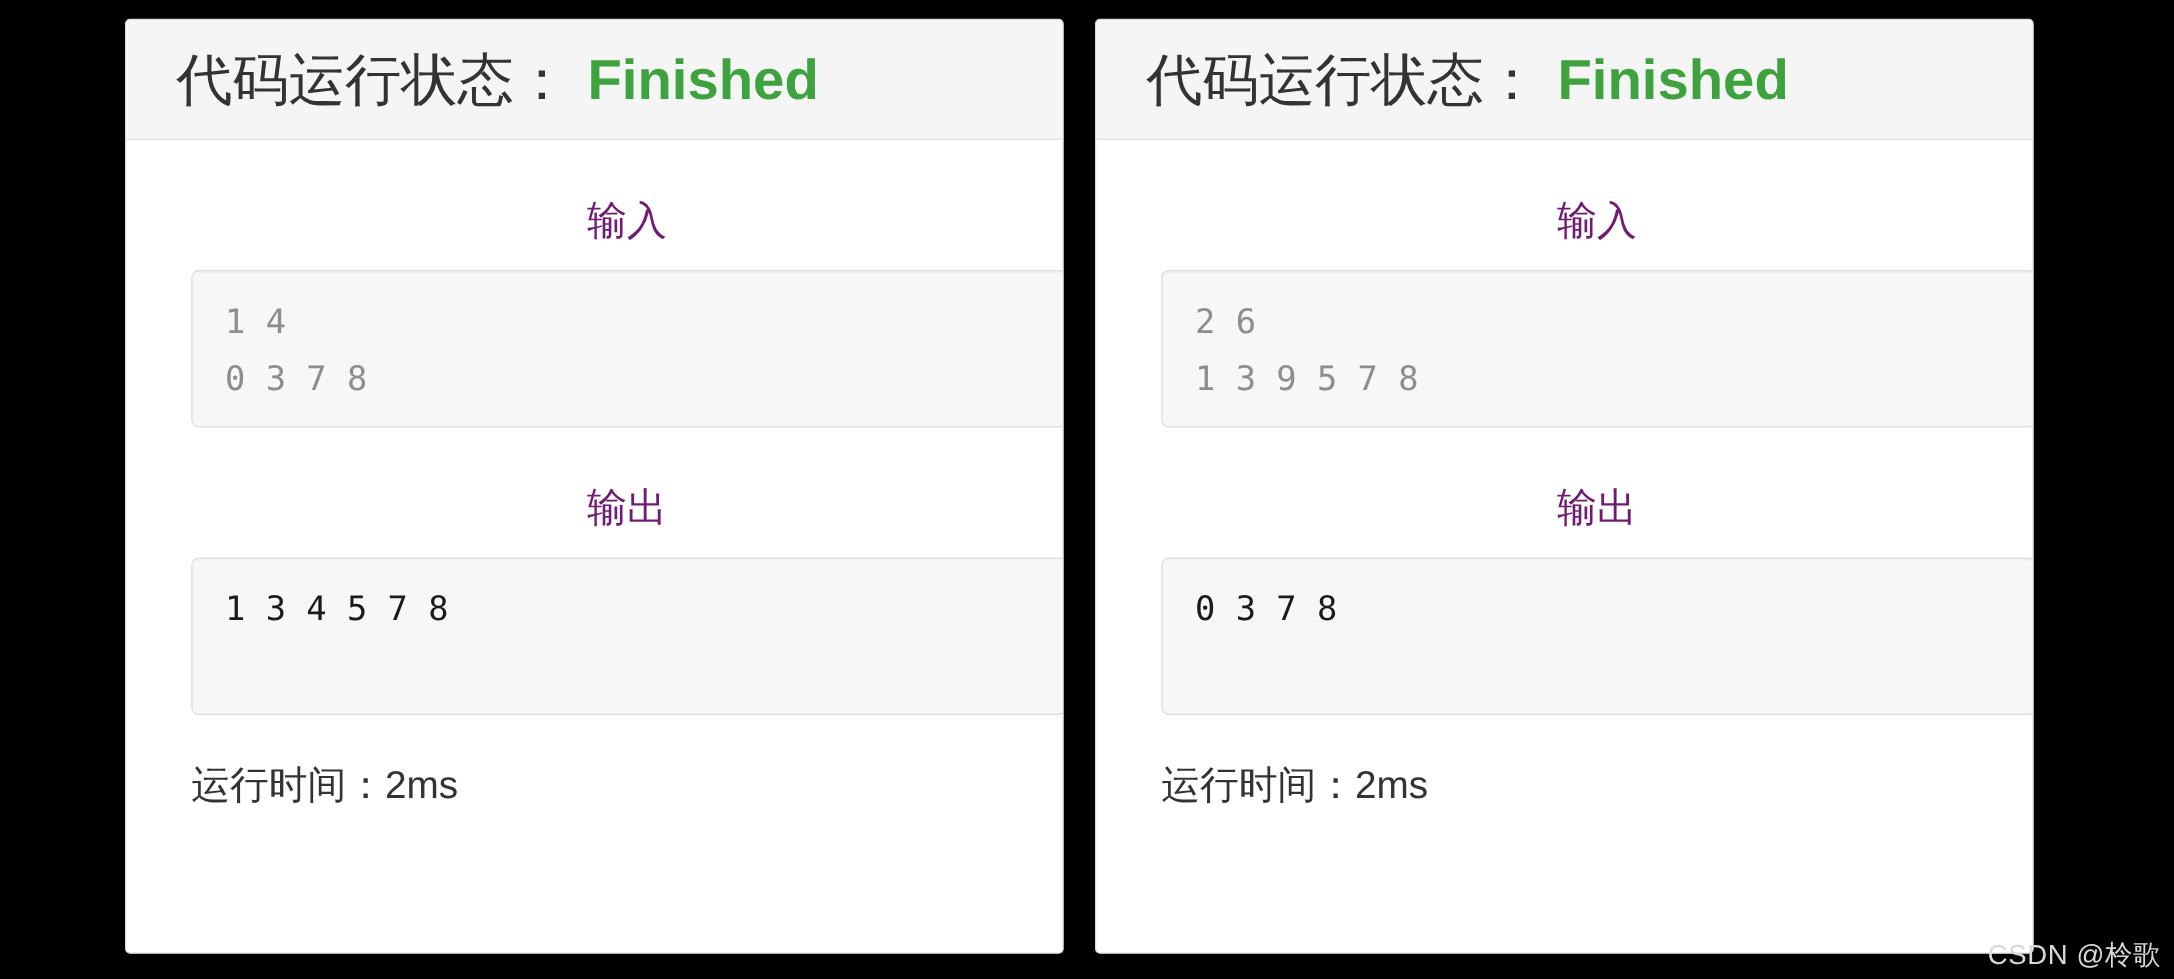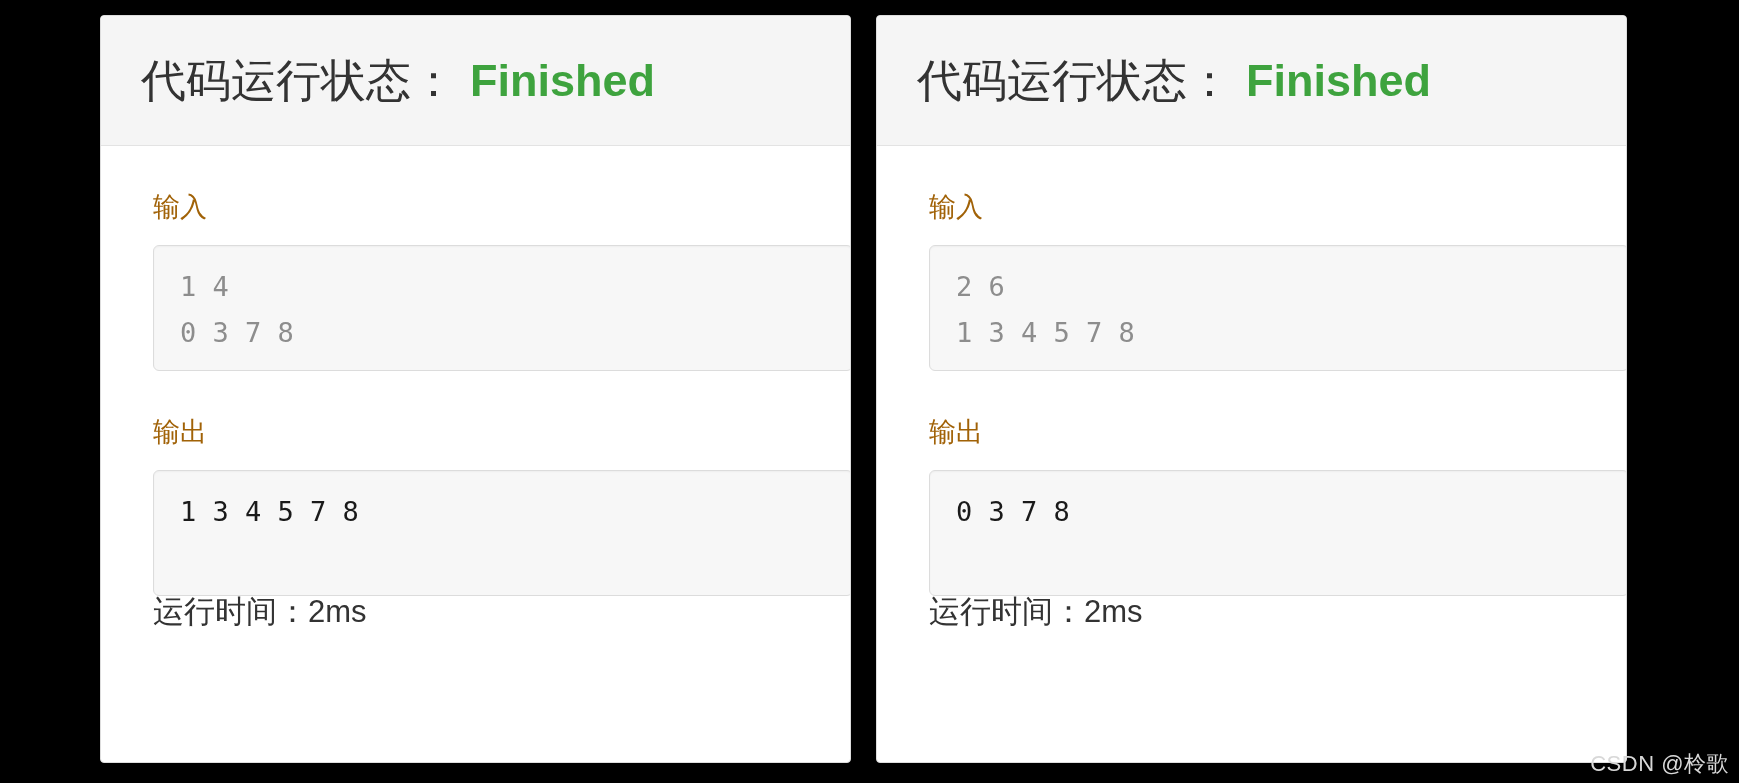--- a/index.html
+++ b/index.html
@@ -32,21 +32,21 @@
     border: 1px solid #dddddd;
     border-radius: 4px;
     overflow: hidden;
   }
 
   #panel-left  { left: 100px;  width: 751px; }
   #panel-right { left: 876px;  width: 751px; }
 
   
   .panel-header {
-    height: 130px;
+    height: 96px;
     background: #f5f5f5;
     border-bottom: 1px solid #e3e3e3;
     display: flex;
     align-items: center;
     padding-left: 40px;
   }
 
   .header-title {
     font-size: 45px;
     color: #333333;
@@ -63,25 +63,26 @@
     white-space: nowrap;
     font-weight: bold;
   }
 
   
   .panel-body {
     padding: 48px 0 0 52px;
   }
 
   .field-label {
-    font-size: 27px;
-    color: #a16207;
+    font-size: 32px;
+    color: #701a75;
     line-height: 1;
     margin-bottom: 24px;
     white-space: nowrap;
+    text-align: center;
   }
 
   .io-box {
     width: 700px;
     height: 126px;
     background: #f7f7f7;
     border: 1px solid #dcdcdc;
     border-radius: 6px;
     padding: 18px 26px;
     font-family: "DejaVu Sans Mono", "Liberation Mono", monospace;
@@ -94,20 +95,21 @@
 
   .io-box.input  { color: #8d8d8d; }
   .io-box.output { color: #1a1a1a; }
 
   .spacer-io { height: 48px; }
 
   .runtime {
     font-size: 31px;
     color: #333333;
     line-height: 1;
+    margin-top: 40px;
     white-space: nowrap;
   }
 
   
   #watermark {
     position: absolute;
     right: 10px;
     bottom: 4px;
     font-size: 22px;
     color: #d8d8d8;
@@ -151,21 +153,21 @@
     <header class="panel-header">
       <span class="header-title">代码运行状态：</span>
       <span class="header-status">Finished</span>
     </header>
 
     <div class="panel-body">
 
       <div class="field-label">输入</div>
 
       <div class="io-box input">2 6
-1 3 4 5 7 8</div>
+1 3 9 5 7 8</div>
 
       <div class="spacer-io"></div>
 
       <div class="field-label">输出</div>
 
       <div class="io-box output">0 3 7 8</div>
 
       <div class="runtime">运行时间：2ms</div>
 
     </div>

